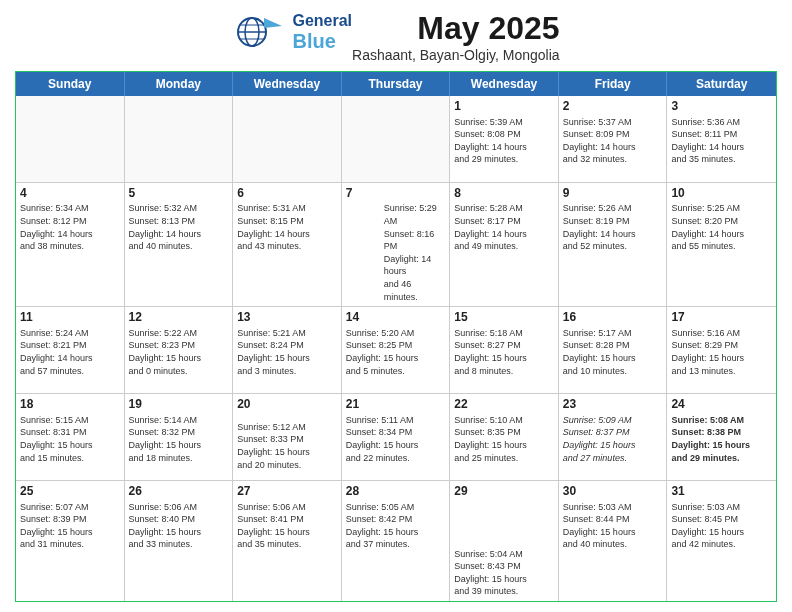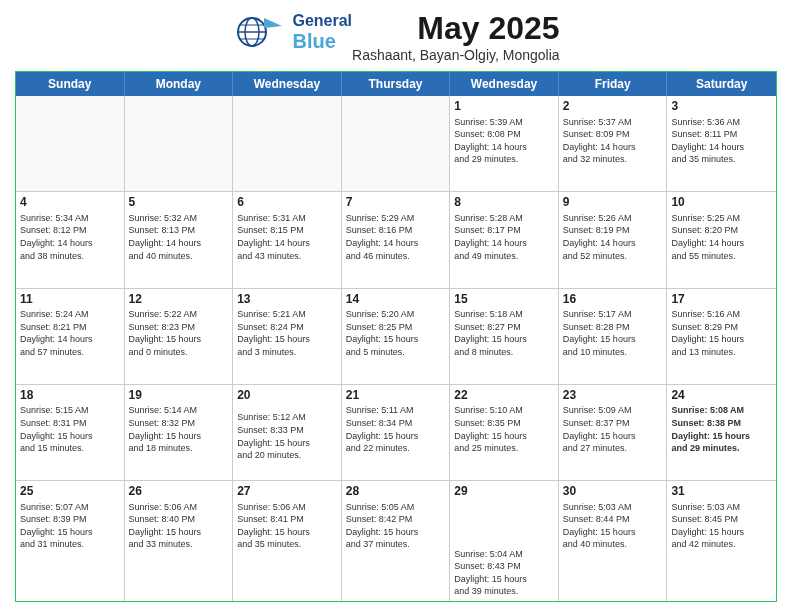--- a/index.html
+++ b/index.html
@@ -196,21 +196,21 @@
           </div>
           <div class="day-cell">
             <span class="day-num">6</span>
             <div class="day-info" style="white-space: pre-line;">Sunrise: 5:31 AM
 Sunset: 8:15 PM
 Daylight: 14 hours
 and 43 minutes.</div>
           </div>
           <div class="day-cell">
             <span class="day-num">7</span>
-            <div class="day-info" style="white-space: pre-line;">Sunrise: 5:29 AM
+            <div class="day-info" style="white-space: pre-line; margin-left: 38px;">Sunrise: 5:29 AM
 Sunset: 8:16 PM
 Daylight: 14 hours
 and 46 minutes.</div>
           </div>
           <div class="day-cell">
             <span class="day-num">8</span>
             <div class="day-info" style="white-space: pre-line;">Sunrise: 5:28 AM
 Sunset: 8:17 PM
 Daylight: 14 hours
 and 49 minutes.</div>
@@ -312,21 +312,21 @@
           </div>
           <div class="day-cell">
             <span class="day-num">22</span>
             <div class="day-info" style="white-space: pre-line;">Sunrise: 5:10 AM
 Sunset: 8:35 PM
 Daylight: 15 hours
 and 25 minutes.</div>
           </div>
           <div class="day-cell">
             <span class="day-num">23</span>
-            <div class="day-info" style="white-space: pre-line;">Sunrise: 5:09 AM
+            <div class="day-info" style="white-space: pre-line; font-style: italic;">Sunrise: 5:09 AM
 Sunset: 8:37 PM
 Daylight: 15 hours
 and 27 minutes.</div>
           </div>
           <div class="day-cell">
             <span class="day-num">24</span>
             <div class="day-info" style="white-space: pre-line; font-weight: bold;">Sunrise: 5:08 AM
 Sunset: 8:38 PM
 Daylight: 15 hours
 and 29 minutes.</div>

